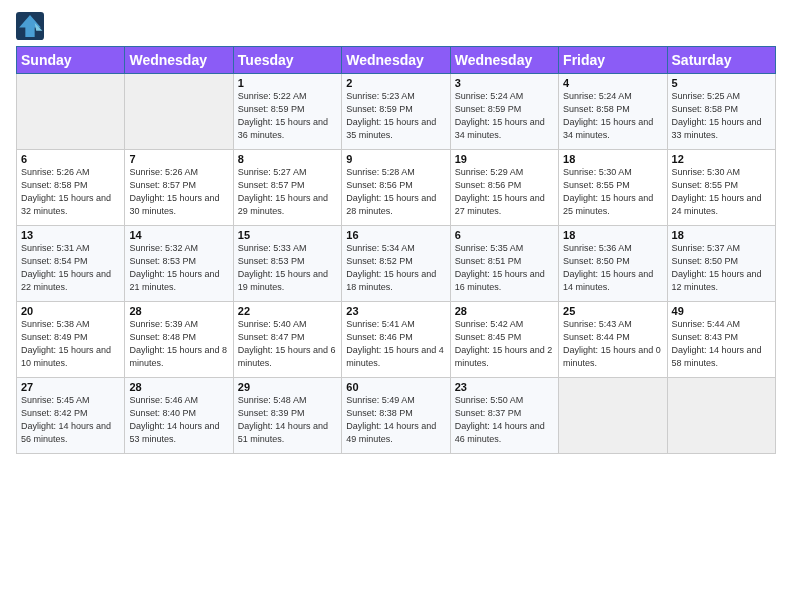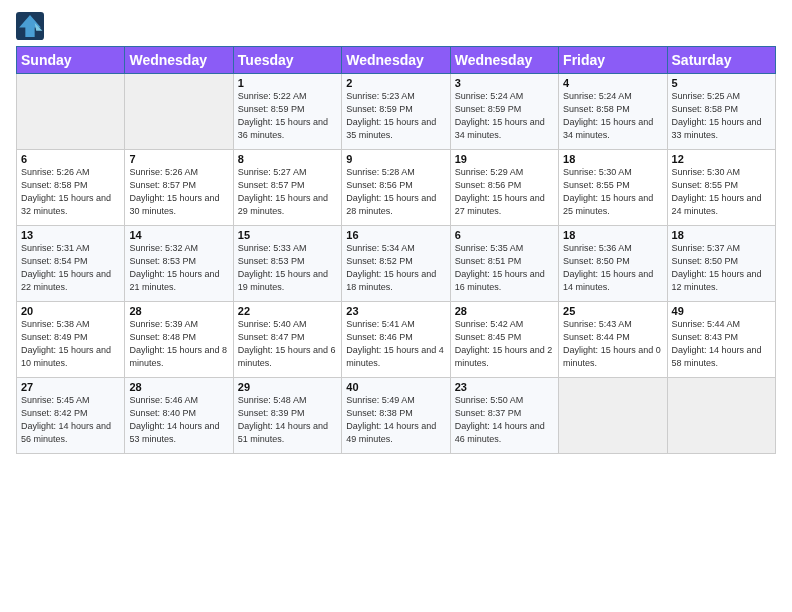--- a/index.html
+++ b/index.html
@@ -248,21 +248,21 @@
           </td>
           <td>
             <span class="day-num">28</span>
             <div class="cell-text">Sunrise: 5:46 AM<br>Sunset: 8:40 PM<br>Daylight: 14 hours and 53 minutes.</div>
           </td>
           <td>
             <span class="day-num">29</span>
             <div class="cell-text">Sunrise: 5:48 AM<br>Sunset: 8:39 PM<br>Daylight: 14 hours and 51 minutes.</div>
           </td>
           <td>
-            <span class="day-num">40</span>
+            <span class="day-num">60</span>
             <div class="cell-text">Sunrise: 5:49 AM<br>Sunset: 8:38 PM<br>Daylight: 14 hours and 49 minutes.</div>
           </td>
           <td>
             <span class="day-num">23</span>
             <div class="cell-text">Sunrise: 5:50 AM<br>Sunset: 8:37 PM<br>Daylight: 14 hours and 46 minutes.</div>
           </td>
           <td class="empty"></td>
           <td class="empty"></td>
         </tr>
       </tbody>

